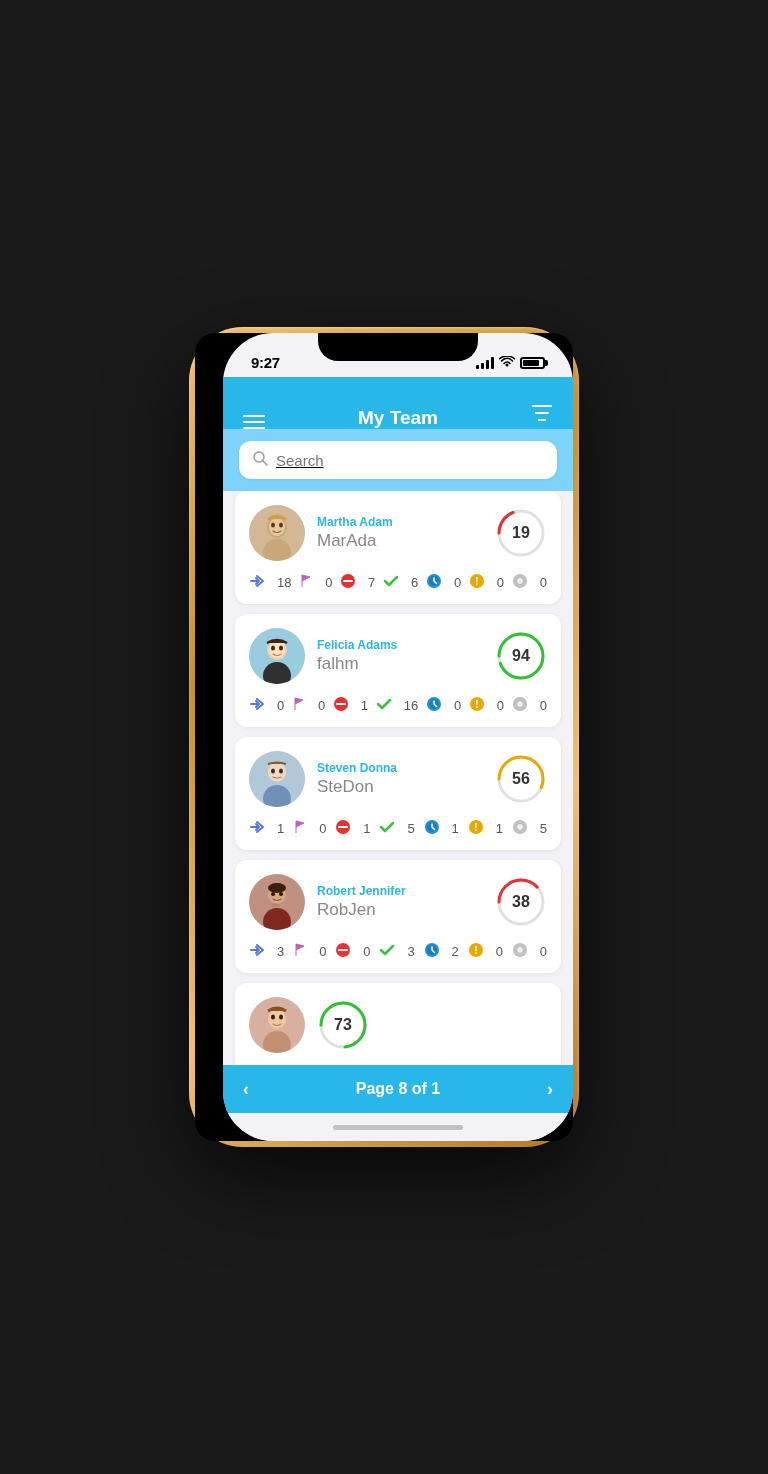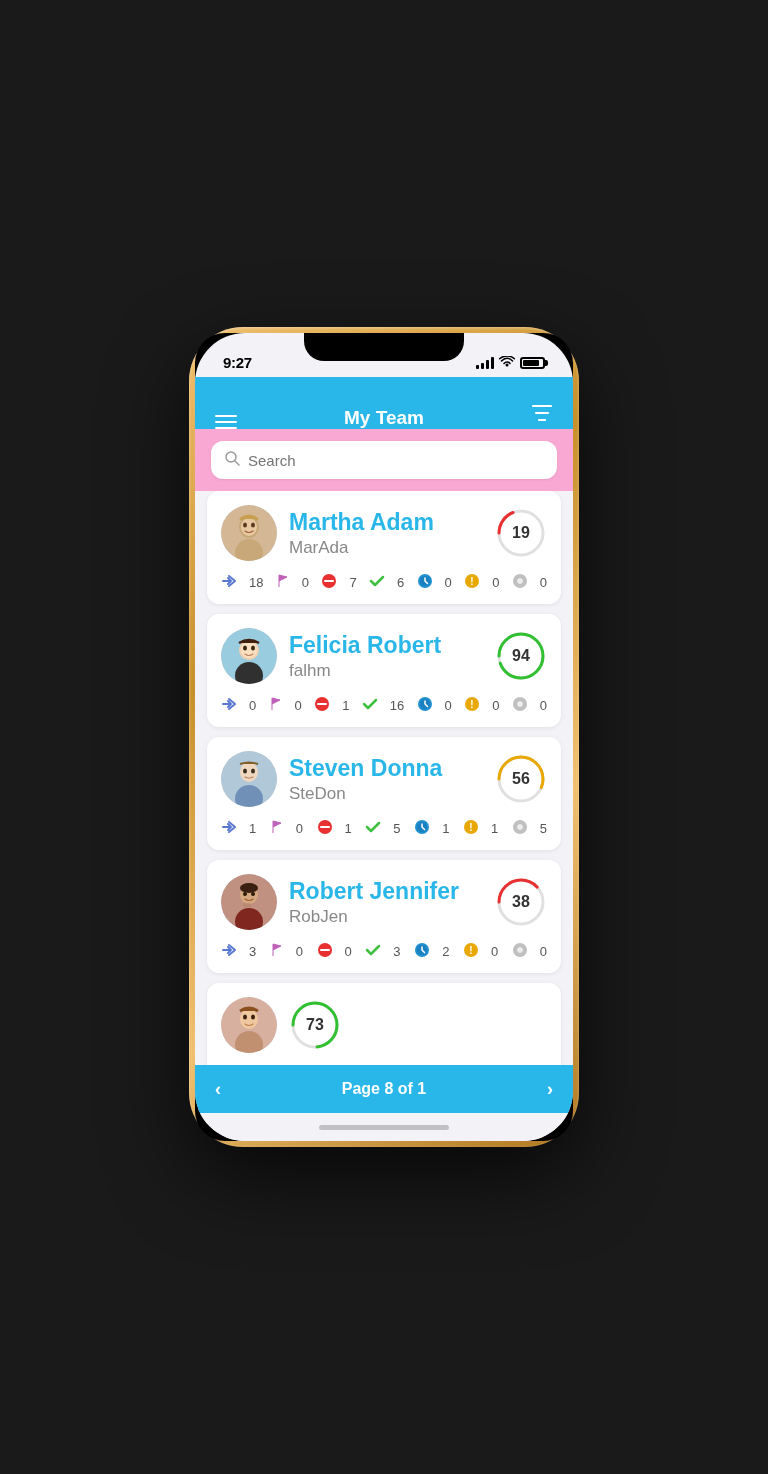--- a/index.html
+++ b/index.html
@@ -20,23 +20,24 @@
       border-radius: 54px;
       padding: 6px;
       position: relative;
       box-shadow: 0 30px 80px rgba(0,0,0,0.7), inset 0 1px 3px rgba(255,255,255,0.4);
     }
 
     .phone-inner {
       width: 100%;
       height: 100%;
       background: #000;
-      border-radius: 30px;
+      border-radius: 20px;
       overflow: hidden;
       position: relative;
+      padding-left: 28px;
     }
 
     .phone-screen {
       width: 100%;
       height: 100%;
       background: #f2f2f7;
       border-radius: 50px;
       overflow: hidden;
       display: flex;
       flex-direction: column;
@@ -161,22 +162,23 @@
     }
 
     .filter-icon {
       color: #fff;
       font-size: 20px;
     }
 
     
     .search-container {
       padding: 12px 16px;
-      background: #f9a8d4;
+      background: #7dd3fc;
       flex-shrink: 0;
+      text-decoration: underline;
     }
 
     .search-box {
       background: #fff;
       border-radius: 12px;
       padding: 10px 14px;
       display: flex;
       align-items: center;
       gap: 8px;
       box-shadow: 0 1px 3px rgba(0,0,0,0.08);
@@ -229,21 +231,21 @@
       flex-shrink: 0;
       overflow: hidden;
       background: #ccc;
     }
 
     .card-info {
       flex: 1;
     }
 
     .card-name {
-      font-size: 23px;
+      font-size: 12px;
       font-weight: 600;
       color: #29b6e8;
     }
 
     .card-username {
       font-size: 17px;
       color: #888;
       margin-top: 2px;
     }
 
@@ -477,21 +479,21 @@
     <circle cx="28" cy="22" r="10" fill="#f0d0b0"></circle>
     <circle cx="28" cy="22" r="8" fill="#f8e0c0"></circle>
     <circle cx="28" cy="48" r="14" fill="#303030"></circle>
     <ellipse cx="24" cy="20" rx="2" ry="2.5" fill="#3a2a10"></ellipse>
     <ellipse cx="32" cy="20" rx="2" ry="2.5" fill="#3a2a10"></ellipse>
     <path d="M24 26 Q28 29 32 26" stroke="#c08060" stroke-width="1.2" fill="none" stroke-linecap="round"></path>
     <path d="M18 15 Q28 9 38 15" stroke="#402010" stroke-width="2.5" fill="#402010"></path>
   </svg>
       </div>
       <div class="card-info">
-        <div class="card-name">Felicia Robert</div>
+        <div class="card-name">Felicia Adams</div>
         <div class="card-username">falhm</div>
       </div>
       <div class="score-circle">
         <svg width="52" height="52" viewBox="0 0 52 52">
     <circle cx="26" cy="26" r="22" fill="none" stroke="#e0e0e0" stroke-width="3"></circle>
     <circle cx="26" cy="26" r="22" fill="none" stroke="#30c030" stroke-width="3" stroke-dasharray="138.23007675795088" stroke-dashoffset="8.29380460547705" stroke-linecap="round" transform="rotate(-90 26 26)"></circle>
   </svg>
         <div class="score-number">94</div>
       </div>
     </div>

